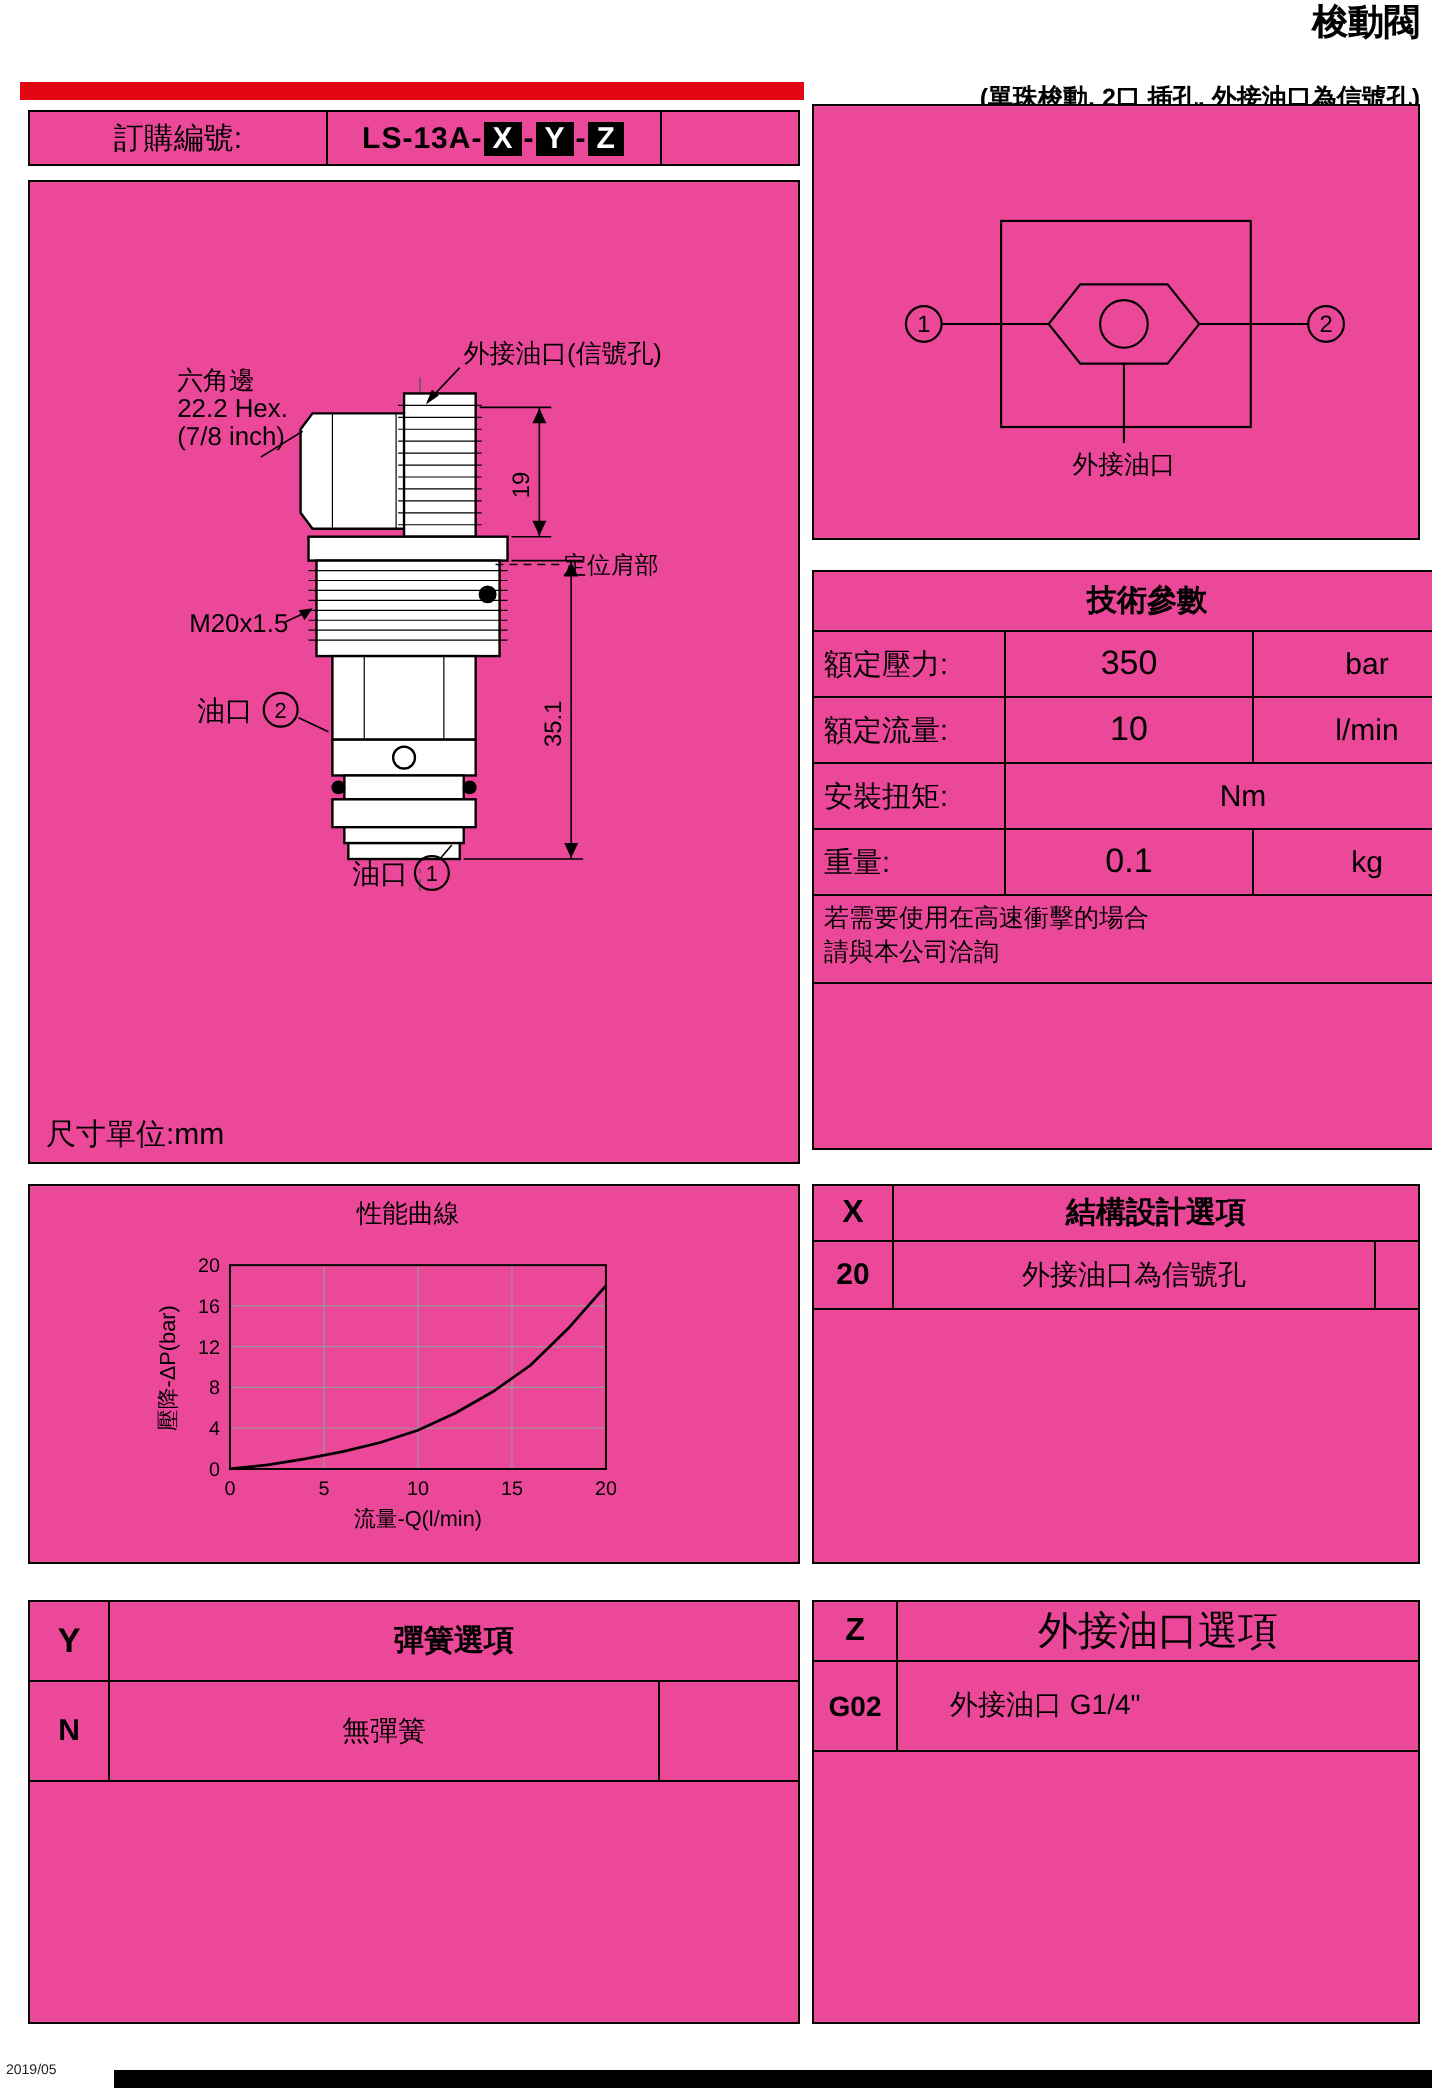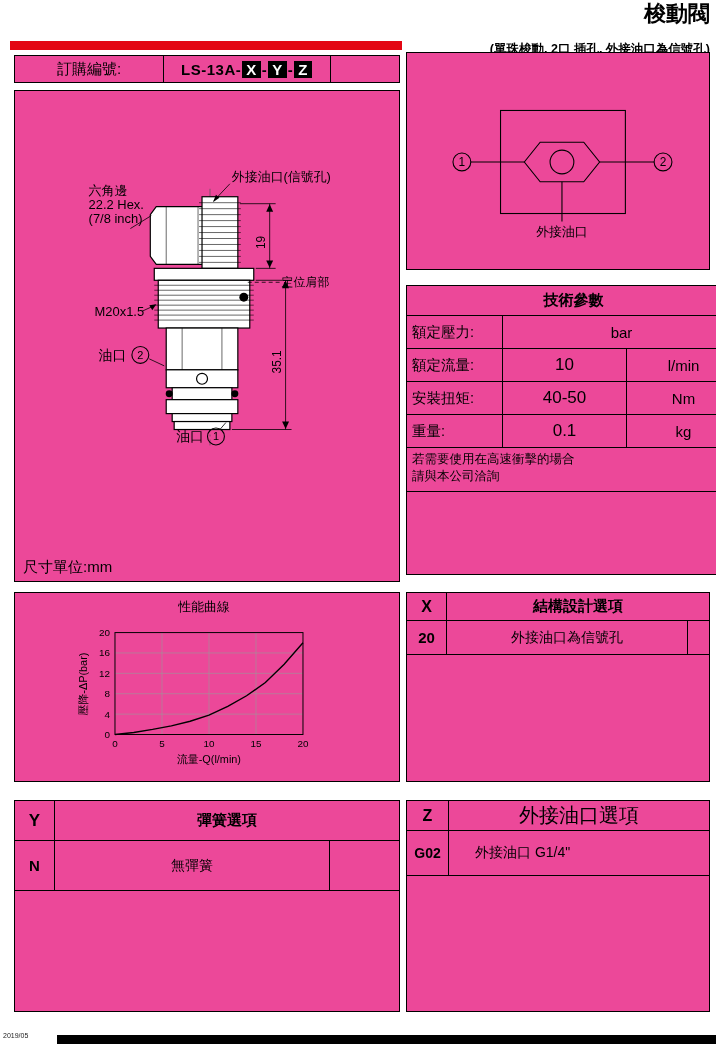--- a/index.html
+++ b/index.html
@@ -1,20 +1,20 @@
 <!DOCTYPE html>
 <html><head>
 <meta charset="utf-8">
 <style>
   html,body{margin:0;padding:0;background:#9a9a9a;}
   .page{position:relative;width:716px;height:1044px;background:#fff;
         font-family:"Liberation Sans","DejaVu Sans",sans-serif;color:#000;overflow:hidden;}
   .box{position:absolute;border:1px solid #000;box-sizing:border-box;background:#ec4899;}
 
-  .hdr-title{position:absolute;top:1px;right:6px;font-weight:bold;font-size:22px;line-height:1.15;}
+  .hdr-title{position:absolute;top:1px;right:6px;font-weight:bold;font-size:18px;line-height:1.15;}
   .hdr-sub{position:absolute;top:41px;right:6px;font-weight:bold;font-size:12.5px;}
   .red-bar{position:absolute;left:10px;top:41px;width:392px;height:9px;background:#e30613;}
 
   
   .order-box{left:14px;top:55px;width:386px;height:28px;display:flex;align-items:stretch;}
   .order-label{width:148px;border-right:1px solid #000;display:flex;align-items:center;justify-content:center;font-size:15px;}
   .order-code{flex:1;border-right:1px solid #000;display:flex;align-items:center;justify-content:center;
               font-size:15px;font-weight:bold;letter-spacing:.5px;}
   .order-spare{width:68px;}
   .kbox{background:#000;color:#fff;padding:0 4px;margin:0 1px;font-weight:bold;}
@@ -221,30 +221,30 @@
       </g>
       <text class="t13" x="156" y="185" text-anchor="middle">外接油口</text>
     </svg>
   </div>
 
   <div class="box tech-box">
     <div class="tech-title">技術參數</div>
 
     <div class="tech-row">
       <div class="tech-label">額定壓力:</div>
+      <div class="tech-value">350</div>
       <div class="tech-unit">bar</div>
     </div>
     <div class="tech-row">
       <div class="tech-label">額定流量:</div>
       <div class="tech-value">10</div>
       <div class="tech-unit">l/min</div>
     </div>
     <div class="tech-row">
       <div class="tech-label">安裝扭矩:</div>
-      <div class="tech-value">40-50</div>
       <div class="tech-unit">Nm</div>
     </div>
     <div class="tech-row">
       <div class="tech-label">重量:</div>
       <div class="tech-value">0.1</div>
       <div class="tech-unit">kg</div>
     </div>
 
     <div class="tech-note">
       <div>若需要使用在高速衝擊的場合</div>

